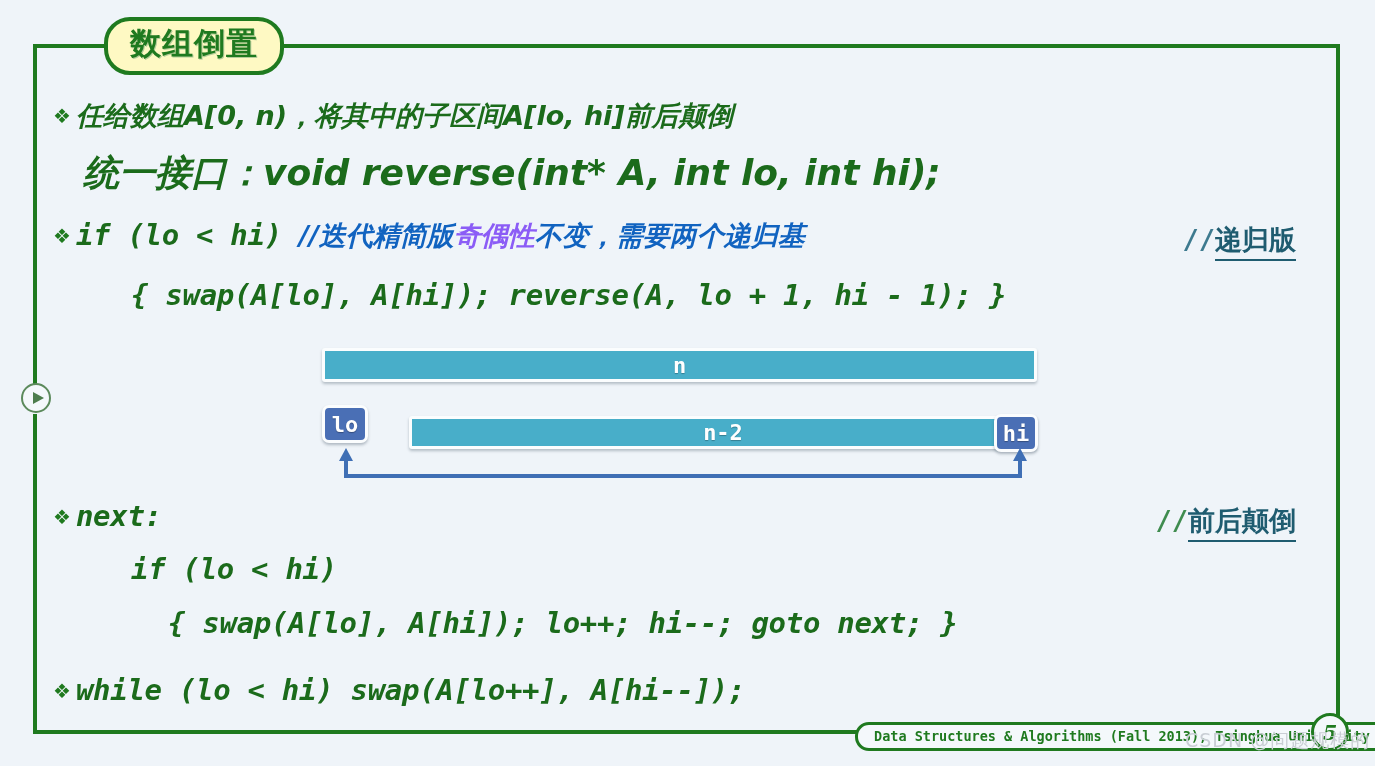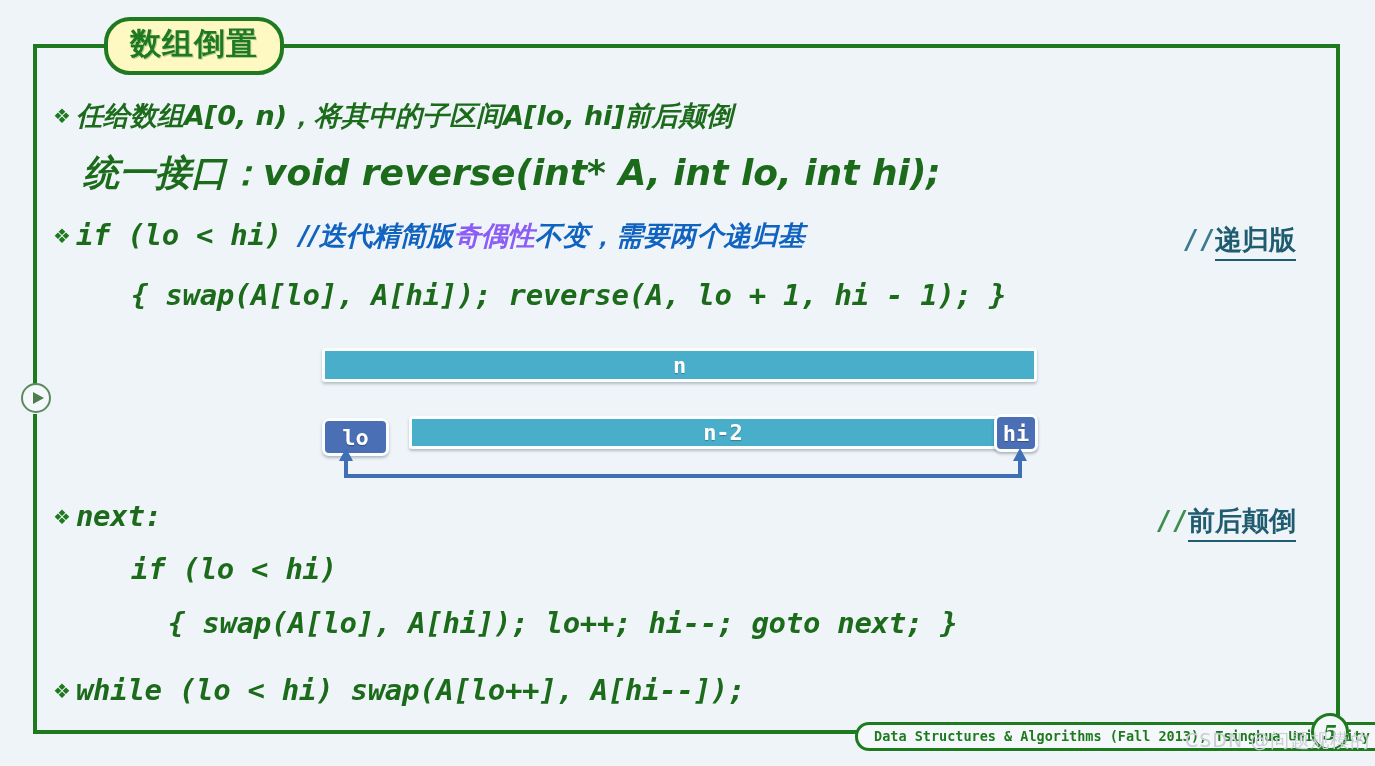--- a/index.html
+++ b/index.html
@@ -193,21 +193,21 @@
     color: #ffffff;
     font-family: "DejaVu Sans Mono", monospace;
     font-weight: bold;
     font-size: 22px;
     display: flex;
     align-items: center;
     justify-content: center;
     box-shadow: 0 2px 3px rgba(30,50,70,0.3);
     text-shadow: 0 1px 1px rgba(0,0,0,0.3);
   }
-  .tag-lo { left: 322px; top: 418px; width: 67px; height: 38px; }
+  .tag-lo { left: 322px; top: 405px; width: 46px; height: 38px; }
   .tag-hi { left: 994px; top: 414px; width: 44px; height: 38px; }
 
   .swap-svg { position: absolute; left: 320px; top: 440px; }
 
   
   .footer-badge {
     position: absolute;
     left: 855px;
     top: 722px;
     padding: 3px 16px 4px 16px;

